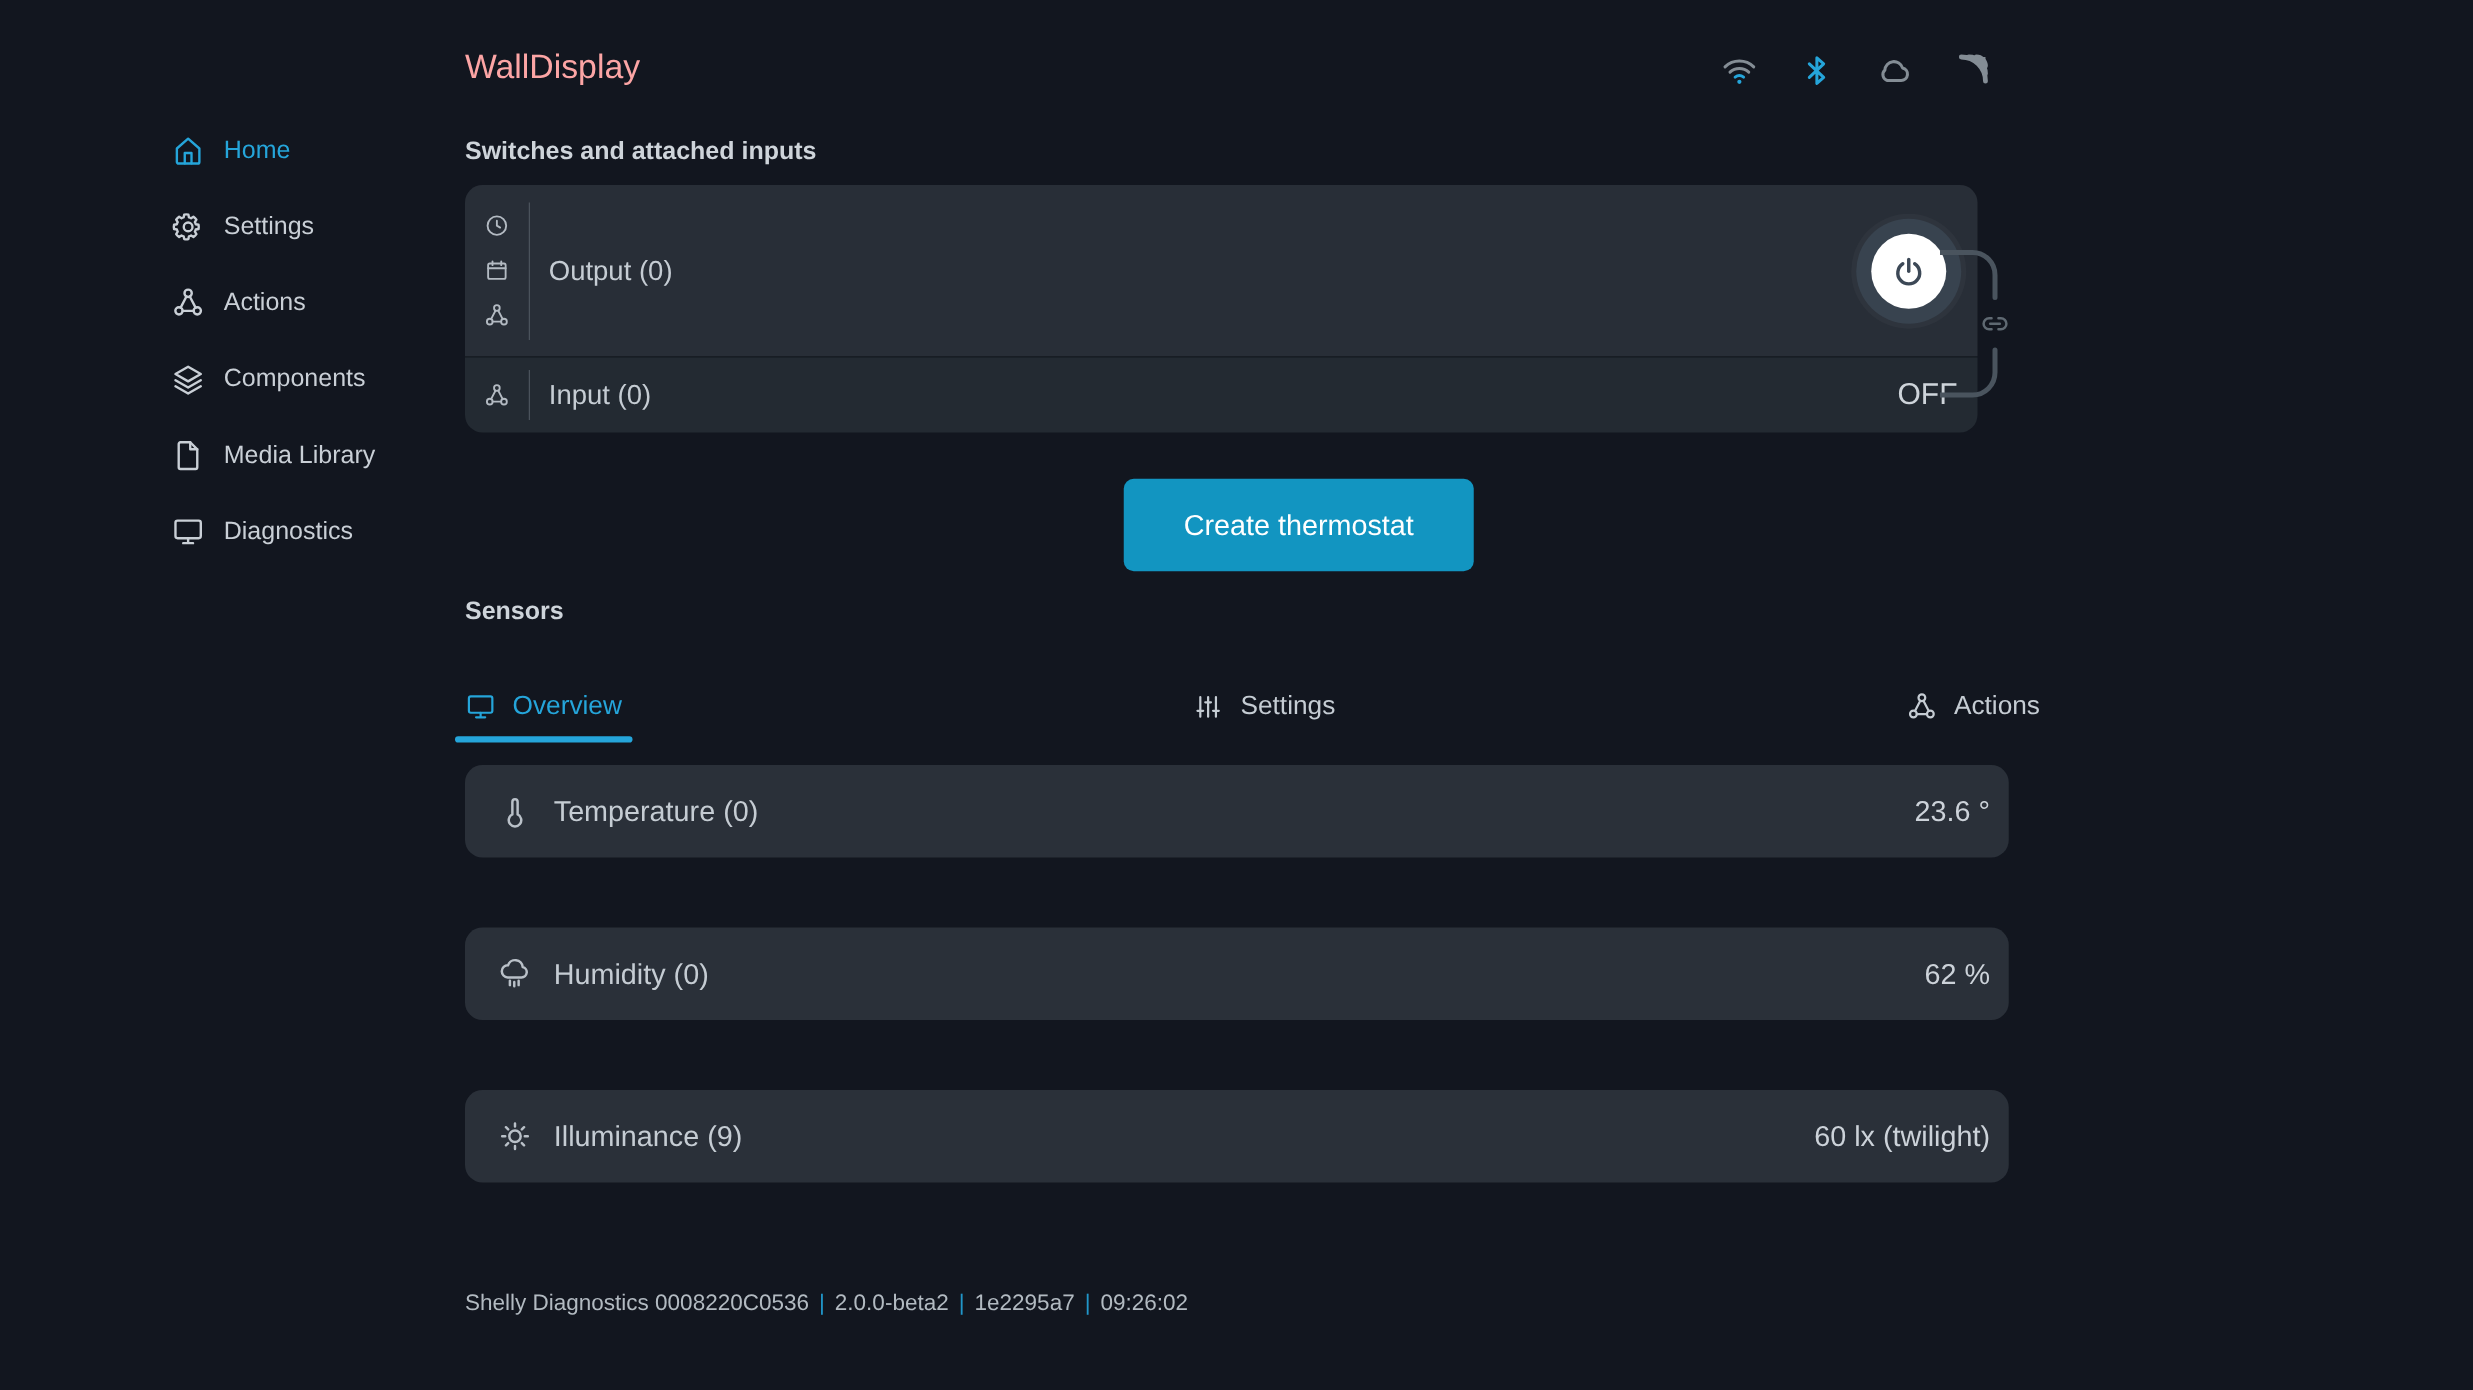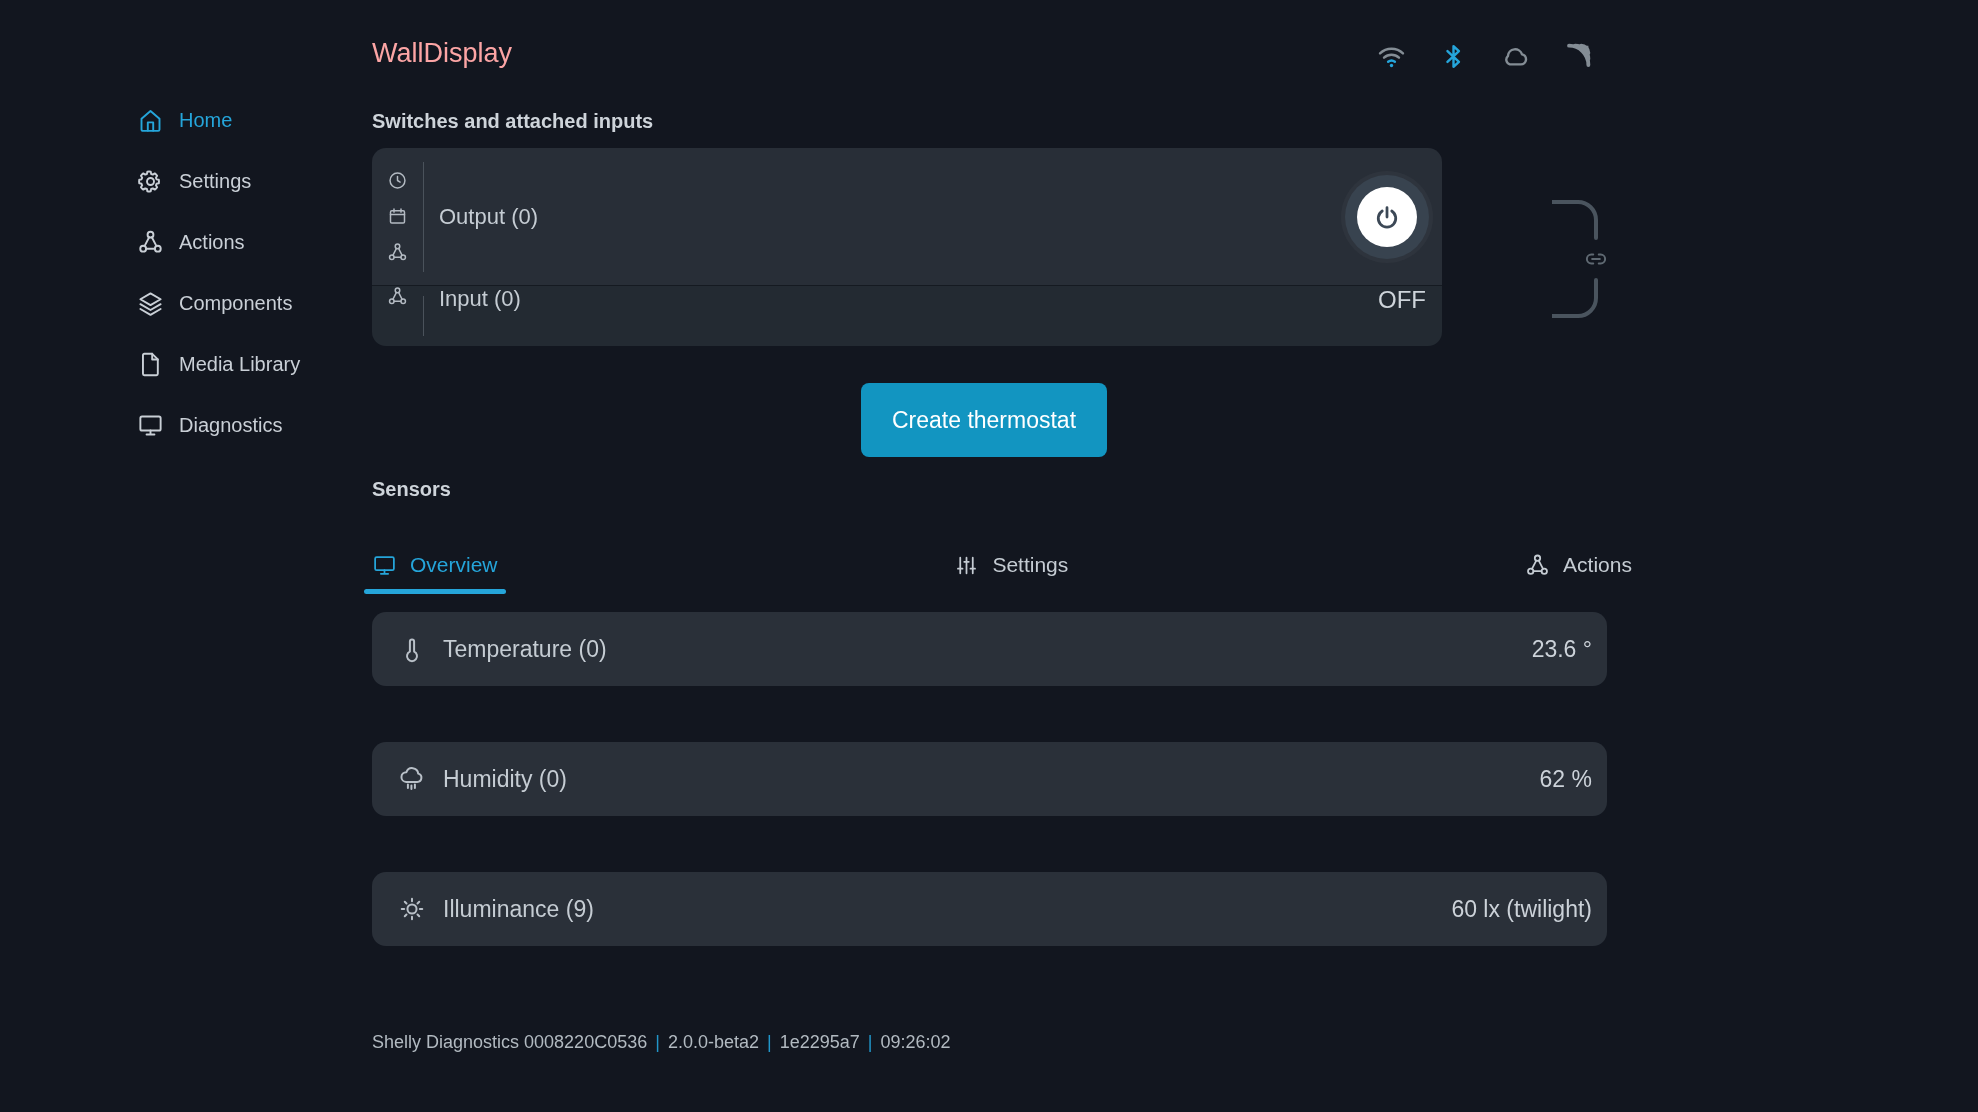--- a/index.html
+++ b/index.html
@@ -30,38 +30,38 @@
 
   
   .sidebar{position:absolute;left:137px;top:100px;display:flex;flex-direction:column;gap:21px;}
   .sidebar-item{display:flex;align-items:center;gap:15px;height:40px;color:var(--color-text);font-size:20px;cursor:pointer;white-space:nowrap;}
   .sidebar-item .icon{width:27px;height:27px;flex:0 0 auto;}
   .sidebar-item.active{color:var(--color-accent);}
 
   
   .section-heading{position:absolute;left:372px;font-size:20px;font-weight:700;color:var(--color-heading);}
   .switches-heading{top:110px;}
-  .switches-card{position:absolute;left:372px;top:148px;width:1070px;height:198px;border-radius:14px;}
+  .switches-card{position:absolute;left:372px;top:148px;width:1210px;height:198px;border-radius:14px;}
   .output-row{height:137px;background:var(--color-card);border-radius:14px 14px 0 0;display:flex;align-items:center;position:relative;}
   .row-divider{height:1px;background:#151a21;}
-  .input-row{height:60px;background:var(--color-card-input);border-radius:0 0 14px 14px;display:flex;}
+  .input-row{height:60px;background:var(--color-card-input);border-radius:0 0 14px 14px;display:flex;align-items:center;}
   .icon-col{width:51px;display:flex;flex-direction:column;align-items:center;gap:15px;color:var(--color-muted-icon);}
   .icon-col .icon, .input-row .icon-col .icon{width:21px;height:21px;}
   .v-divider{width:1px;background:#4a525b;align-self:center;}
   .output-row .v-divider{height:110px;}
   .input-row .v-divider{height:40px;}
   .row-label{margin-left:15px;font-size:22px;color:#c5ccd3;}
   .power-halo{margin-left:auto;margin-right:13px;width:84px;height:84px;border-radius:50%;background:#38434f;display:flex;align-items:center;justify-content:center;box-shadow:0 0 0 4px rgba(255,255,255,0.03);}
   .power-btn{width:60px;height:60px;border-radius:50%;background:#ffffff;border:none;display:flex;align-items:center;justify-content:center;color:#3c4856;cursor:pointer;}
   .power-btn svg{width:30px;height:30px;}
   .off-state{margin-left:auto;padding-right:16px;font-size:24px;color:#ced4da;}
   .connector{position:absolute;left:1180px;top:50px;color:#4a545e;}
   .chain{color:#5f6972;}
 
-  .create-btn{position:absolute;left:861px;top:383px;width:246px;height:74px;border:none;border-radius:8px;background:var(--color-button);color:#ffffff;font-size:23px;font-family:"Liberation Sans", sans-serif;cursor:pointer;}
+  .create-btn{position:absolute;left:899px;top:383px;width:280px;height:74px;border:none;border-radius:8px;background:var(--color-button);color:#ffffff;font-size:23px;font-family:"Liberation Sans", sans-serif;cursor:pointer;}
 
   
   .sensors-heading{top:478px;}
   .tabs-row{position:absolute;left:372px;top:545px;width:1260px;height:40px;display:flex;align-items:center;justify-content:space-between;}
   .tab{display:flex;align-items:center;gap:13px;font-size:21px;color:#c5ccd3;cursor:pointer;position:relative;}
   .tab .icon{width:25px;height:25px;}
   .tab.active{color:var(--color-accent);}
   .tab.active::after{content:"";position:absolute;left:-8px;right:-8px;bottom:-16px;height:5px;border-radius:3px;background:var(--color-accent);}
 
   .sensor-card{position:absolute;left:372px;width:1235px;height:74px;border-radius:14px;background:var(--color-sensor-card);display:flex;align-items:center;cursor:pointer;}

